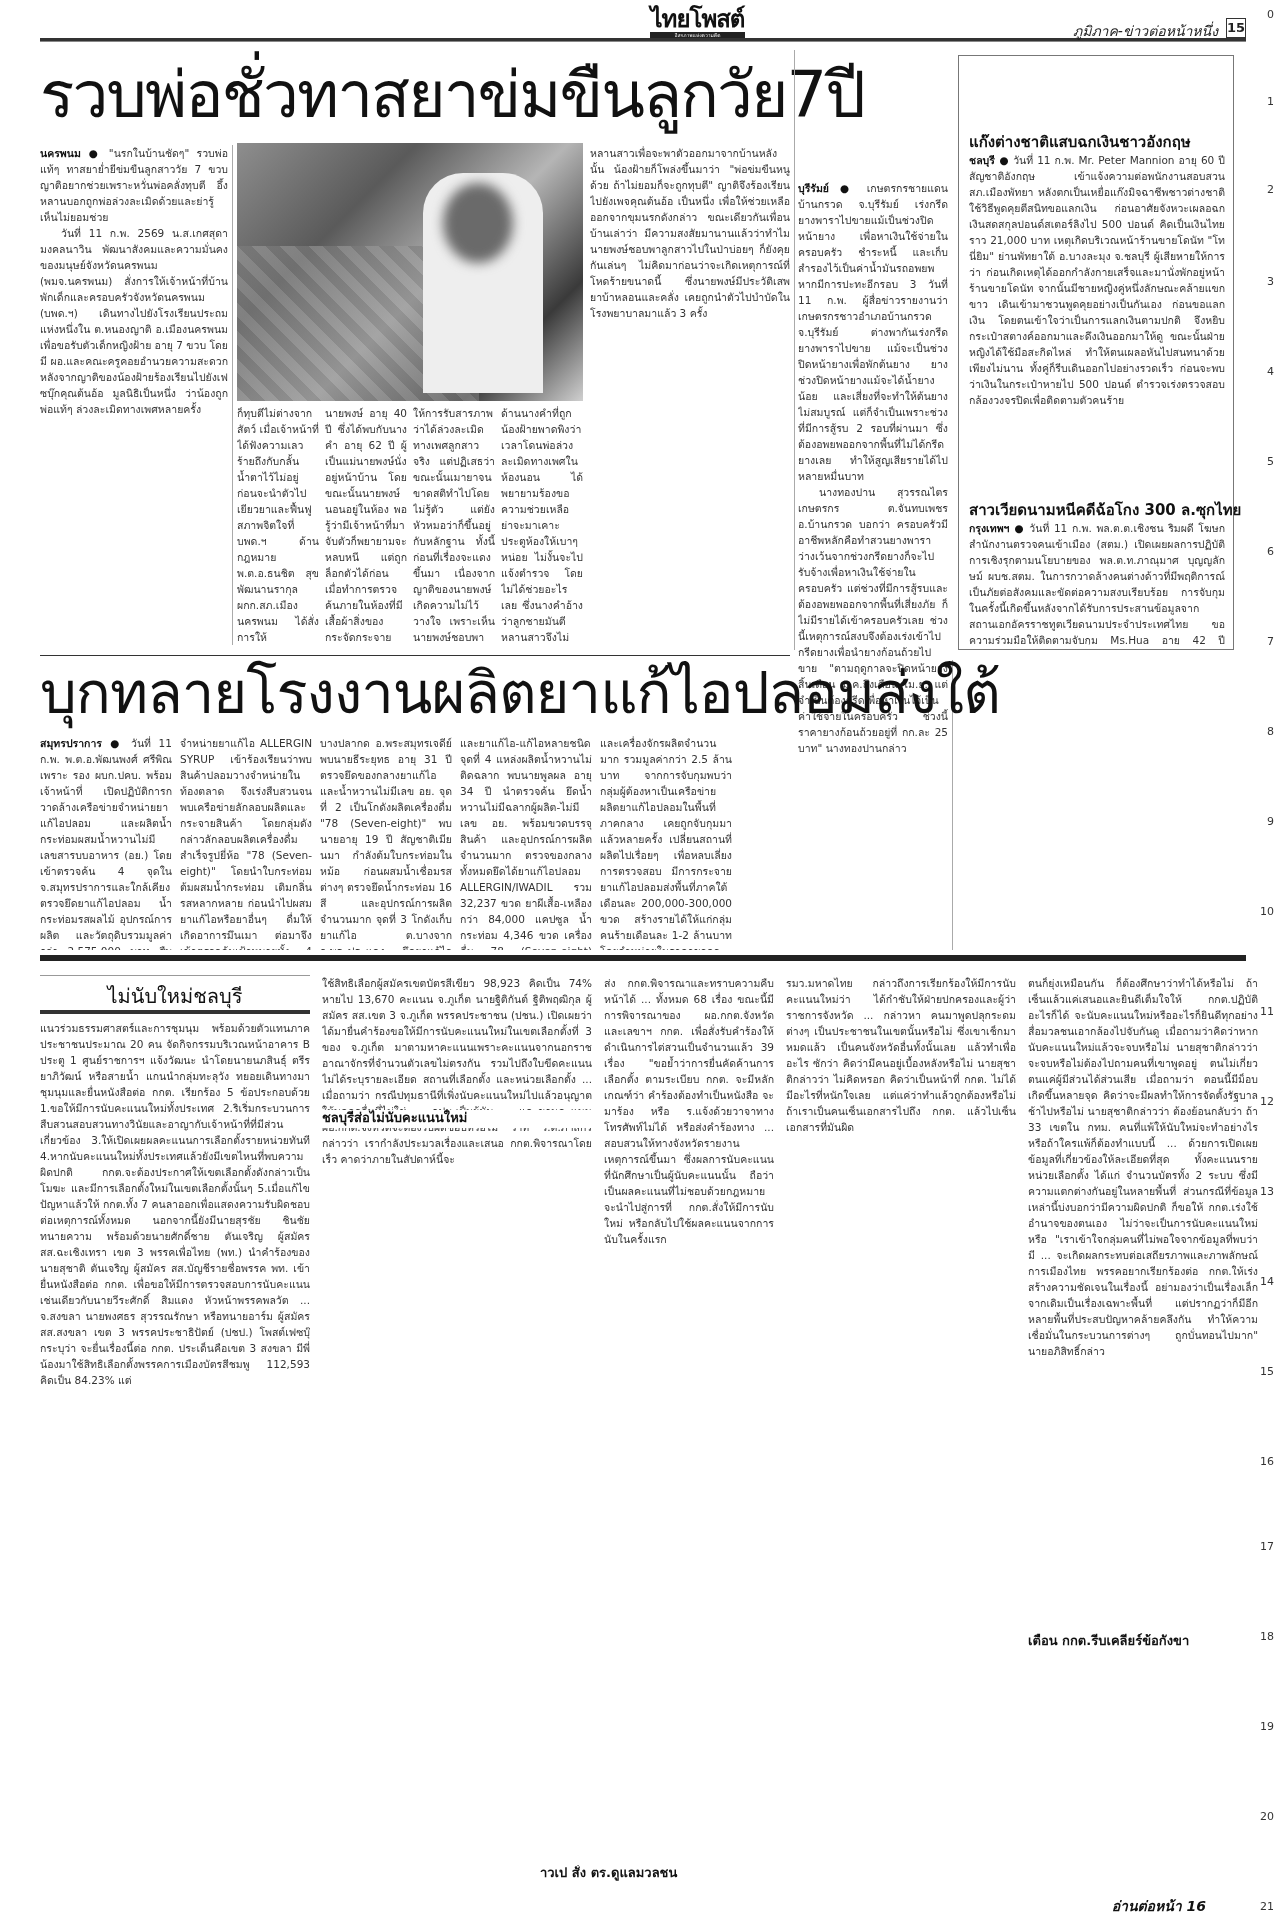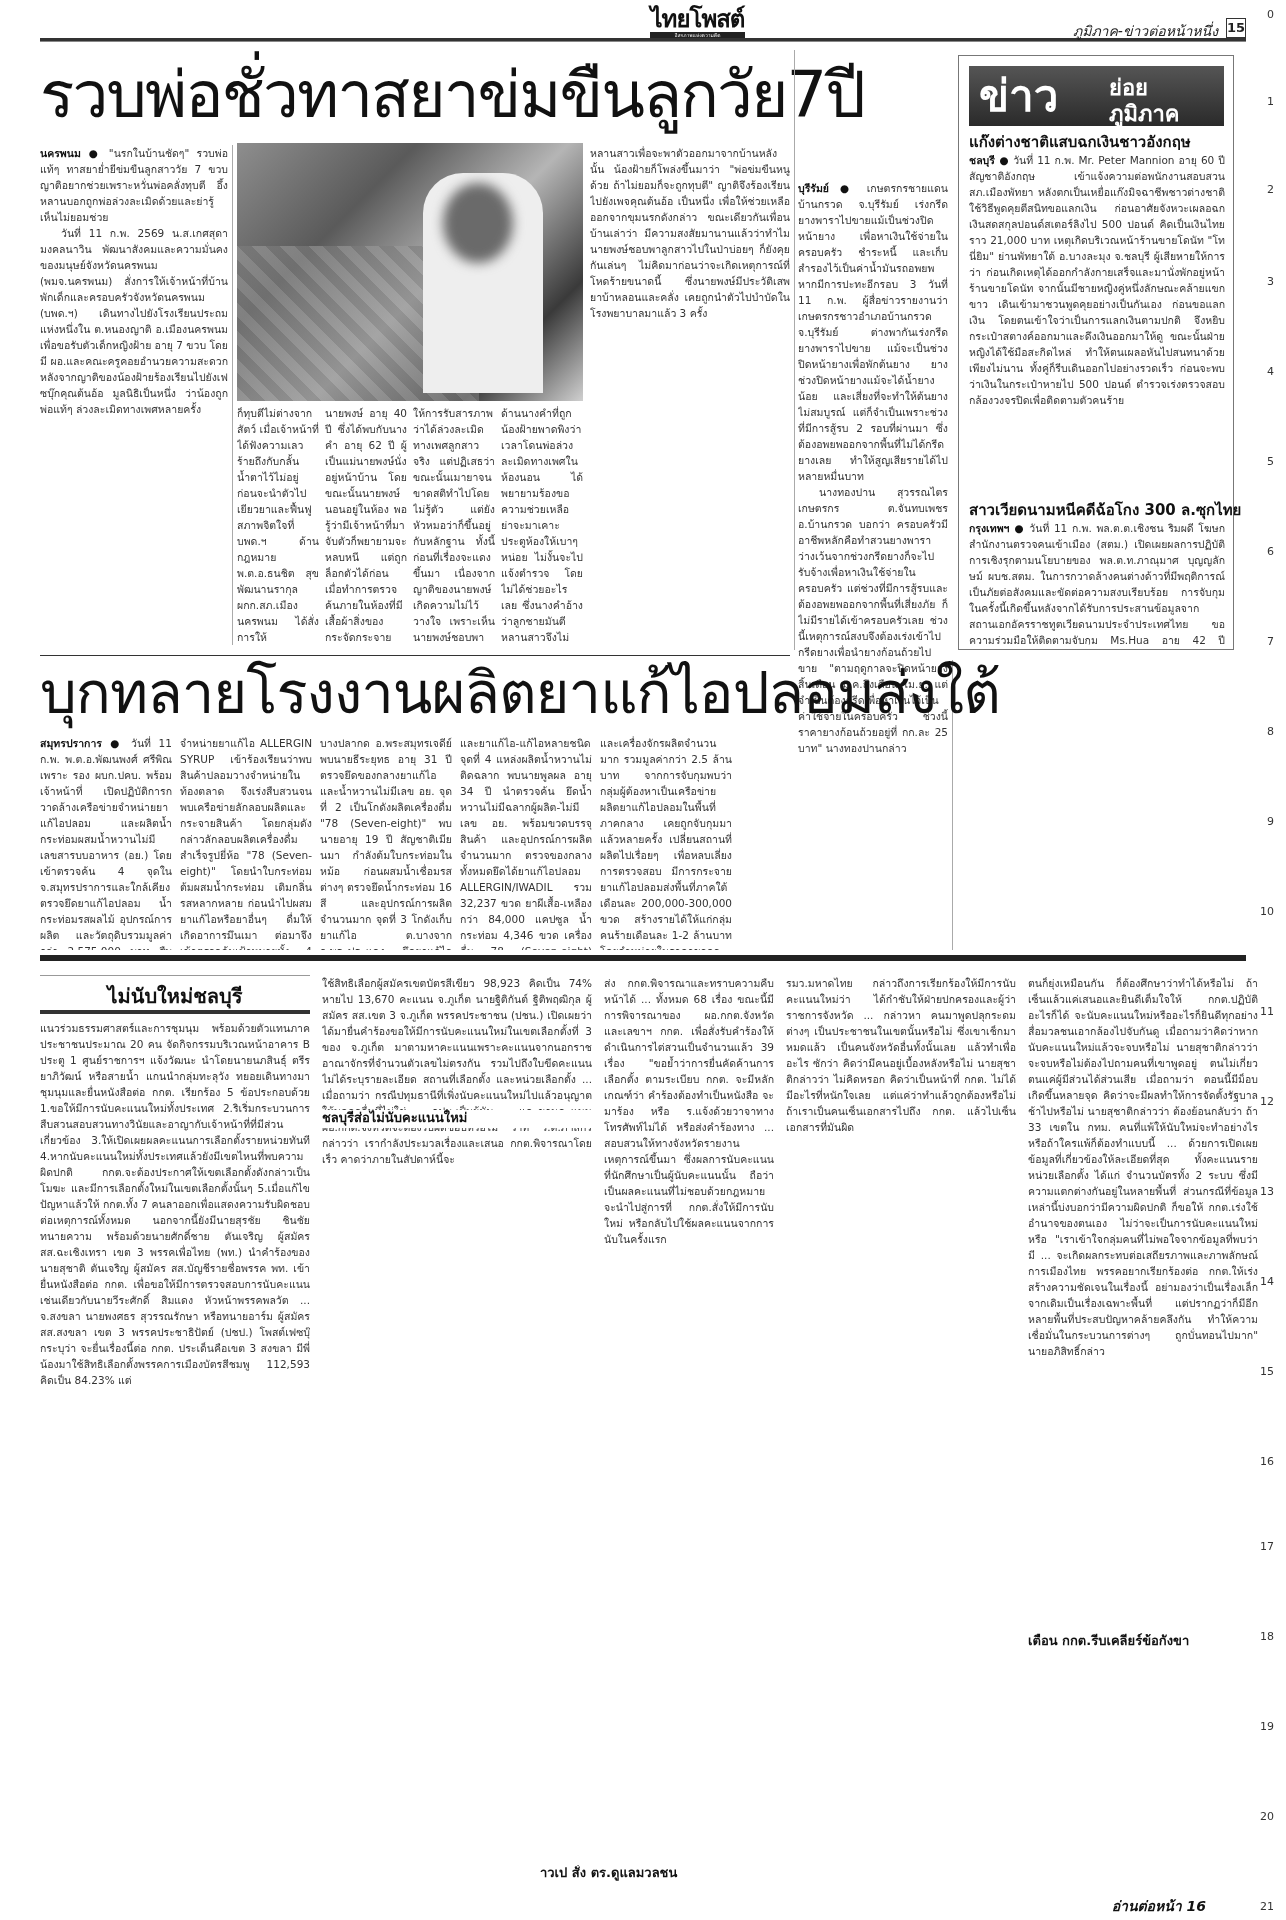--- a/index.html
+++ b/index.html
@@ -27,21 +27,21 @@
   .photo .face { position: absolute; right: 70px; top: 40px; width: 70px; height: 80px; background: #6a6a6a; border-radius: 50%; filter: blur(6px); }
   .sidehead { position: absolute; left: 758px; top: 44px; width: 150px; font-size: 22px; line-height: 44px; color: #222; font-weight: normal; }
   .brief-box { position: absolute; left: 918px; top: 55px; width: 276px; height: 595px; border: 1px solid #777; }
   .brief-banner { position: absolute; left: 10px; top: 10px; width: 255px; height: 60px; background: linear-gradient(180deg, #555, #2a2a2a); color: #fff; }
   .brief-banner .big { position: absolute; left: 10px; top: 2px; font-size: 44px; font-weight: bold; line-height: 56px; }
   .brief-banner .small1 { position: absolute; left: 140px; top: 4px; font-size: 22px; font-weight: bold; }
   .brief-banner .small2 { position: absolute; left: 140px; top: 30px; font-size: 22px; font-weight: bold; }
   .brief-title { position: absolute; font-size: 15px; font-weight: bold; color: #111; white-space: nowrap; }
   .divider { position: absolute; background: #333; }
   .box-rule-thin { position: absolute; background: #999; height: 1px; }
-  .sec3-title { position: absolute; left: 0; top: 980px; width: 270px; text-align: center; font-size: 20px; font-weight: bold; color: #111; }
+  .sec3-title { position: absolute; left: 0; top: 980px; width: 270px; text-align: center; font-size: 20px; font-weight: normal; color: #111; }
   .subhead { font-weight: bold; color: #111; font-size: 13px; }
   .continue { position: absolute; right: 40px; top: 1895px; font-size: 14px; font-weight: bold; font-style: italic; color: #111; }
   .vrule { position: absolute; width: 1px; background: #aaa; }
 </style>
 </head>
 <body>
 
 <div class="page">
 
   <div class="masthead">
@@ -76,25 +76,20 @@
   <div class="col" style="left:550px;top:145px;width:200px;height:500px;">หลานสาวเพื่อจะพาตัวออกมาจากบ้านหลังนั้น น้องฝ้ายก็โพล่งขึ้นมาว่า "พ่อข่มขืนหนูด้วย ถ้าไม่ยอมก็จะถูกทุบตี" ญาติจึงร้องเรียนไปยังเพจคุณต้นอ้อ เป็นหนึ่ง เพื่อให้ช่วยเหลือออกจากขุมนรกดังกล่าว ขณะเดียวกันเพื่อนบ้านเล่าว่า มีความสงสัยมานานแล้วว่าทำไมนายพงษ์ชอบพาลูกสาวไปในป่าบ่อยๆ ก็ยังคุยกันเล่นๆ ไม่คิดมาก่อนว่าจะเกิดเหตุการณ์ที่โหดร้ายขนาดนี้ ซึ่งนายพงษ์มีประวัติเสพยาบ้าหลอนและคลั่ง เคยถูกนำตัวไปบำบัดในโรงพยาบาลมาแล้ว 3 ครั้ง</div>
   <div class="vrule" style="left:754px;top:50px;height:600px;"></div>
 
   <div class="col" style="left:758px;top:180px;width:150px;height:765px;">
     <p class="first"><span class="dateline">บุรีรัมย์ ●</span> <span>เกษตรกรชายแดนบ้านกรวด จ.บุรีรัมย์ เร่งกรีดยางพาราไปขายแม้เป็นช่วงปิดหน้ายาง เพื่อหาเงินใช้จ่ายในครอบครัว ชำระหนี้ และเก็บสำรองไว้เป็นค่าน้ำมันรถอพยพ หากมีการปะทะอีกรอบ 3 วันที่ 11 ก.พ. ผู้สื่อข่าวรายงานว่า เกษตรกรชาวอำเภอบ้านกรวด จ.บุรีรัมย์ ต่างพากันเร่งกรีดยางพาราไปขาย แม้จะเป็นช่วงปิดหน้ายางเพื่อพักต้นยาง ยางช่วงปิดหน้ายางแม้จะได้น้ำยางน้อย และเสี่ยงที่จะทำให้ต้นยางไม่สมบูรณ์ แต่ก็จำเป็นเพราะช่วงที่มีการสู้รบ 2 รอบที่ผ่านมา ซึ่งต้องอพยพออกจากพื้นที่ไม่ได้กรีดยางเลย ทำให้สูญเสียรายได้ไปหลายหมื่นบาท</span></p>
     <p>นางทองปาน สุวรรณไตร เกษตรกร ต.จันทบเพชร อ.บ้านกรวด บอกว่า ครอบครัวมีอาชีพหลักคือทำสวนยางพารา ว่างเว้นจากช่วงกรีดยางก็จะไปรับจ้างเพื่อหาเงินใช้จ่ายในครอบครัว แต่ช่วงที่มีการสู้รบและต้องอพยพออกจากพื้นที่เสี่ยงภัย ก็ไม่มีรายได้เข้าครอบครัวเลย ช่วงนี้เหตุการณ์สงบจึงต้องเร่งเข้าไปกรีดยางเพื่อนำยางก้อนถ้วยไปขาย "ตามฤดูกาลจะปิดหน้ายางสิ้นเดือน ม.ค.ถึงเดือน เม.ย. แต่จำเป็นต้องกรีดเพื่อหาเงินไว้เป็นค่าใช้จ่ายในครอบครัว ช่วงนี้ราคายางก้อนถ้วยอยู่ที่ กก.ละ 25 บาท" นางทองปานกล่าว</p>
   </div>
   <div class="vrule" style="left:912px;top:660px;height:290px;"></div>
 
   <div class="brief-box">
-    <div class="brief-banner">
-      <span class="big">ข่าว</span>
-      <span class="small1">ย่อย</span>
-      <span class="small2">ภูมิภาค</span>
-    </div>
     <div class="brief-title" style="left:10px;top:74px;">แก๊งต่างชาติแสบฉกเงินชาวอังกฤษ</div>
     <div class="col" style="left:10px;top:96px;width:256px;height:340px;">
       <p class="first"><span class="dateline">ชลบุรี ●</span> <span>วันที่ 11 ก.พ. Mr. Peter Mannion อายุ 60 ปี สัญชาติอังกฤษ เข้าแจ้งความต่อพนักงานสอบสวน สภ.เมืองพัทยา หลังตกเป็นเหยื่อแก๊งมิจฉาชีพชาวต่างชาติ ใช้วิธีพูดคุยตีสนิทขอแลกเงิน ก่อนอาศัยจังหวะเผลอฉกเงินสดสกุลปอนด์สเตอร์ลิงไป 500 ปอนด์ คิดเป็นเงินไทยราว 21,000 บาท เหตุเกิดบริเวณหน้าร้านขายโดนัท "โทนี่ยิม" ย่านพัทยาใต้ อ.บางละมุง จ.ชลบุรี ผู้เสียหายให้การว่า ก่อนเกิดเหตุได้ออกกำลังกายเสร็จและมานั่งพักอยู่หน้าร้านขายโดนัท จากนั้นมีชายหญิงคู่หนึ่งลักษณะคล้ายแขกขาว เดินเข้ามาชวนพูดคุยอย่างเป็นกันเอง ก่อนขอแลกเงิน โดยตนเข้าใจว่าเป็นการแลกเงินตามปกติ จึงหยิบกระเป๋าสตางค์ออกมาและดึงเงินออกมาให้ดู ขณะนั้นฝ่ายหญิงได้ใช้มือสะกิดไหล่ ทำให้ตนเผลอหันไปสนทนาด้วยเพียงไม่นาน ทั้งคู่ก็รีบเดินออกไปอย่างรวดเร็ว ก่อนจะพบว่าเงินในกระเป๋าหายไป 500 ปอนด์ ตำรวจเร่งตรวจสอบกล้องวงจรปิดเพื่อติดตามตัวคนร้าย</span></p>
     </div>
     <div class="brief-title" style="left:10px;top:442px;">สาวเวียดนามหนีคดีฉ้อโกง 300 ล.ซุกไทย</div>
     <div class="col" style="left:10px;top:464px;width:256px;height:125px;">
       <p class="first"><span class="dateline">กรุงเทพฯ ●</span> <span>วันที่ 11 ก.พ. พล.ต.ต.เชิงชน ริมผดี โฆษกสำนักงานตรวจคนเข้าเมือง (สตม.) เปิดเผยผลการปฏิบัติการเชิงรุกตามนโยบายของ พล.ต.ท.ภาณุมาศ บุญญลักษม์ ผบช.สตม. ในการกวาดล้างคนต่างด้าวที่มีพฤติการณ์เป็นภัยต่อสังคมและขัดต่อความสงบเรียบร้อย การจับกุมในครั้งนี้เกิดขึ้นหลังจากได้รับการประสานข้อมูลจากสถานเอกอัครราชทูตเวียดนามประจำประเทศไทย ขอความร่วมมือให้ติดตามจับกุม Ms.Hua อายุ 42 ปี สัญชาติเวียดนาม ผู้ต้องหาตามหมายจับในประเทศเวียดนามข้อหาฉ้อโกง ซึ่งสร้างความเสียหายมูลค่าทางการเงินกว่า 300 ล้านบาท และมีข้อมูลว่าหลบหนีมาซ่อนตัวในประเทศไทย ชุดสืบสวน กก.1 บก.สส.สตม.ได้สืบสวนจนทราบว่าผู้ต้องหาพักอาศัยอยู่ที่อาคารที่พักแห่งหนึ่งในเขตห้วยขวาง กรุงเทพฯ จึงเข้าทำการตรวจสอบและพบตัว จากการตรวจสอบพบว่าผู้ต้องหาอยู่เกินกำหนดอนุญาต (Overstay) เจ้าหน้าที่จึงแจ้งข้อกล่าวหา เบื้องต้นนำตัวส่งพนักงานสอบสวนดำเนินคดี และประสานผลักดันกลับประเทศต้นทาง</span></p>
     </div>
   </div>
 

